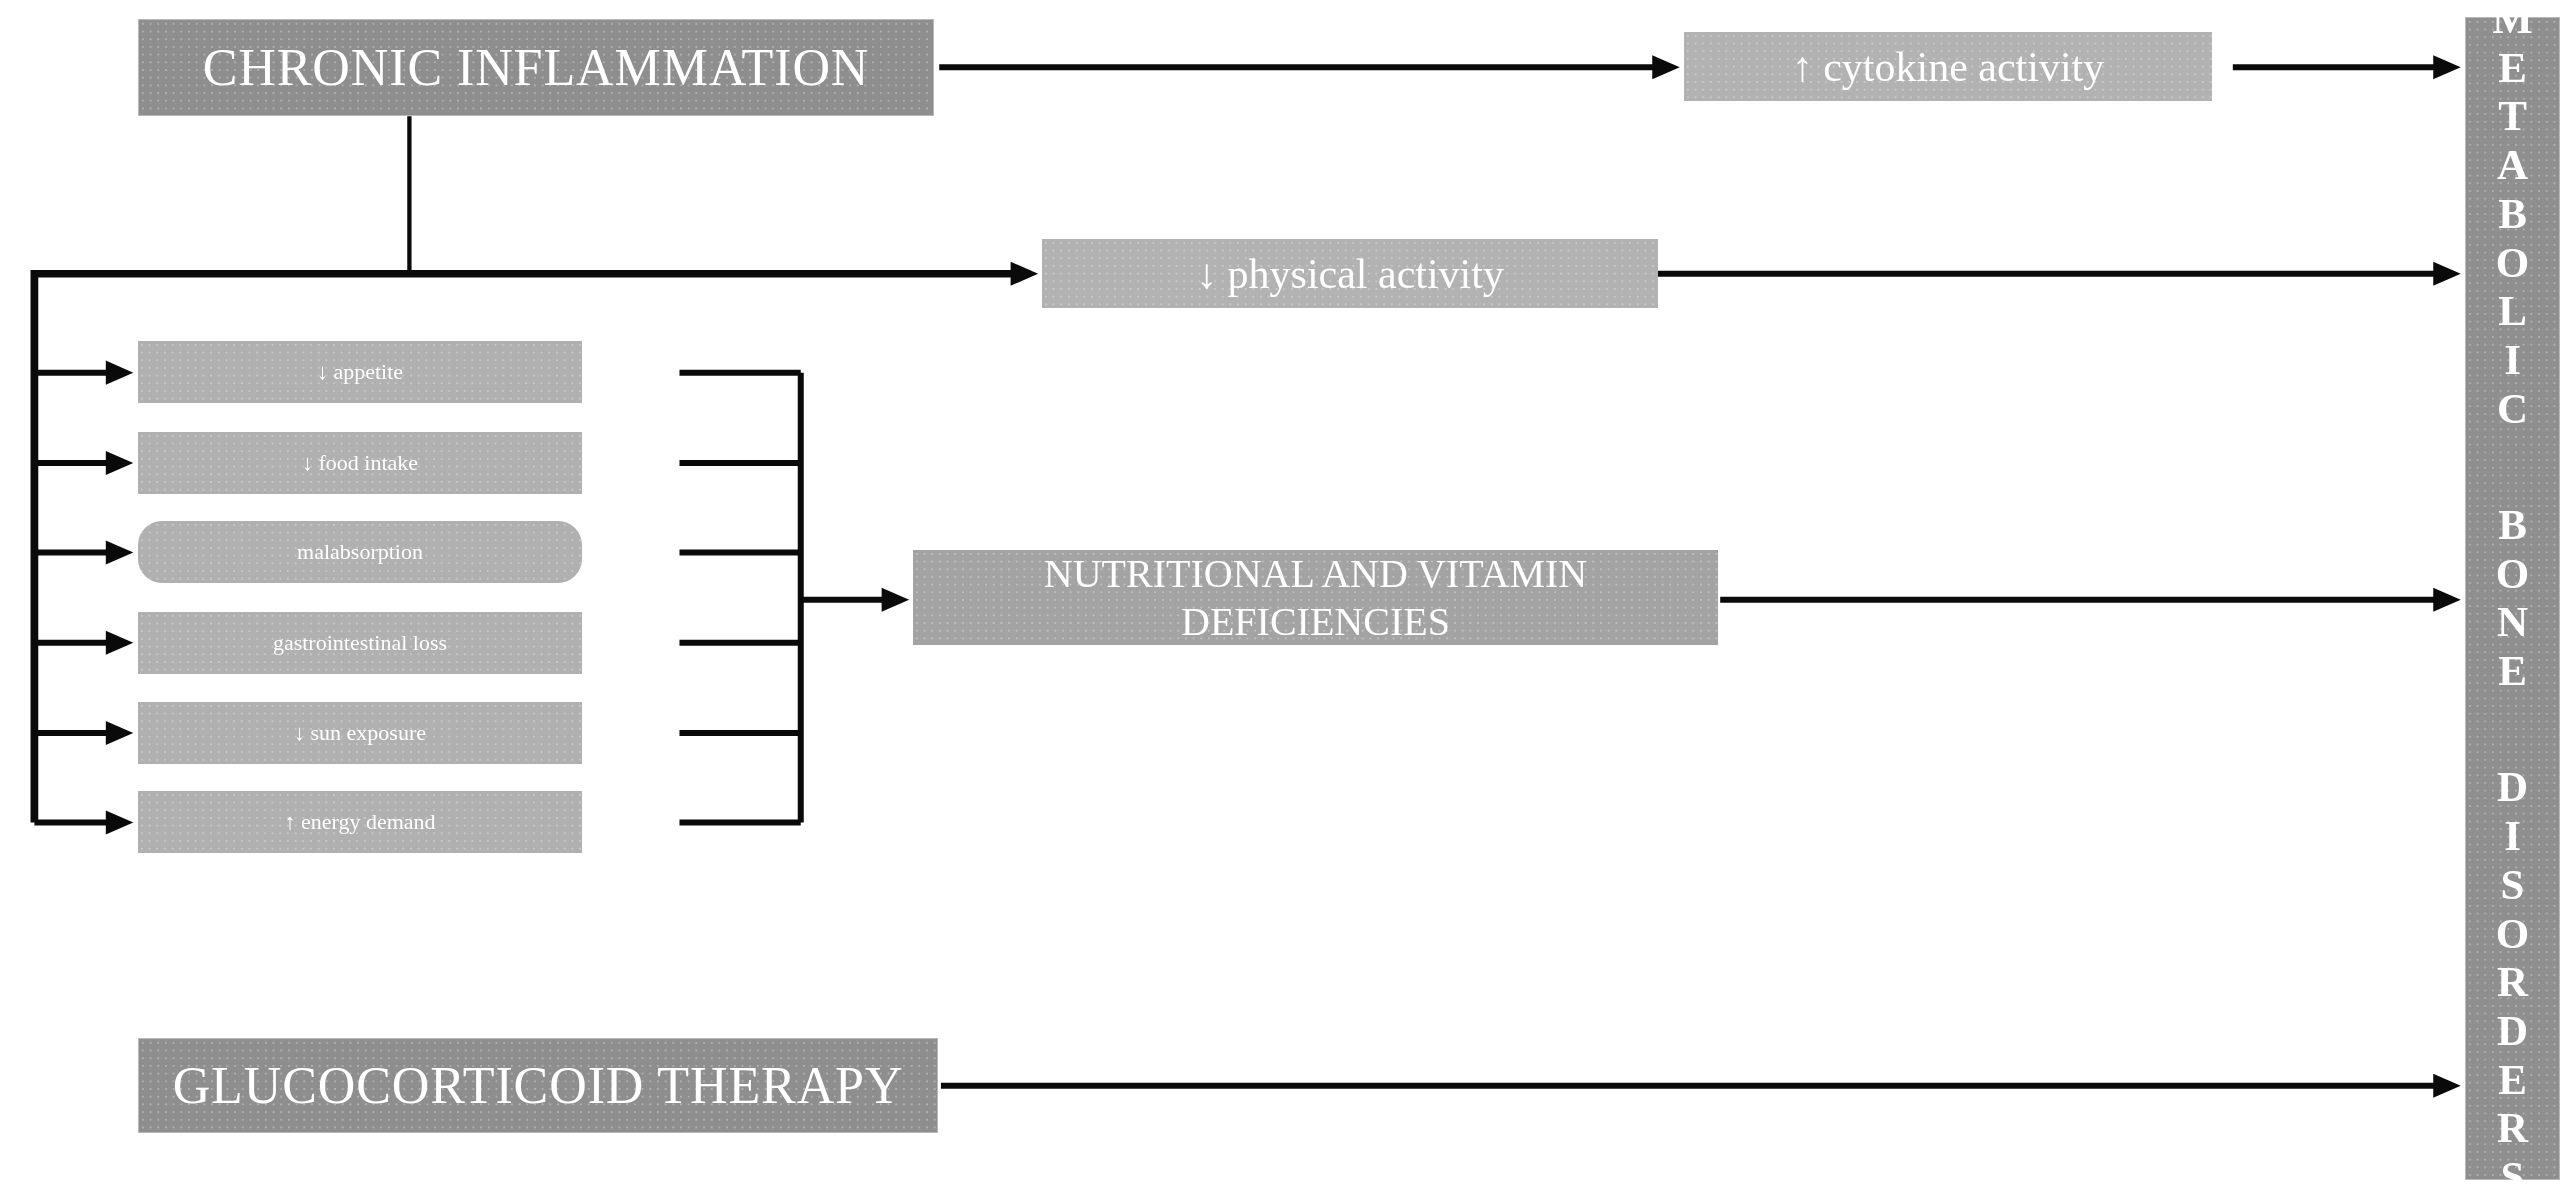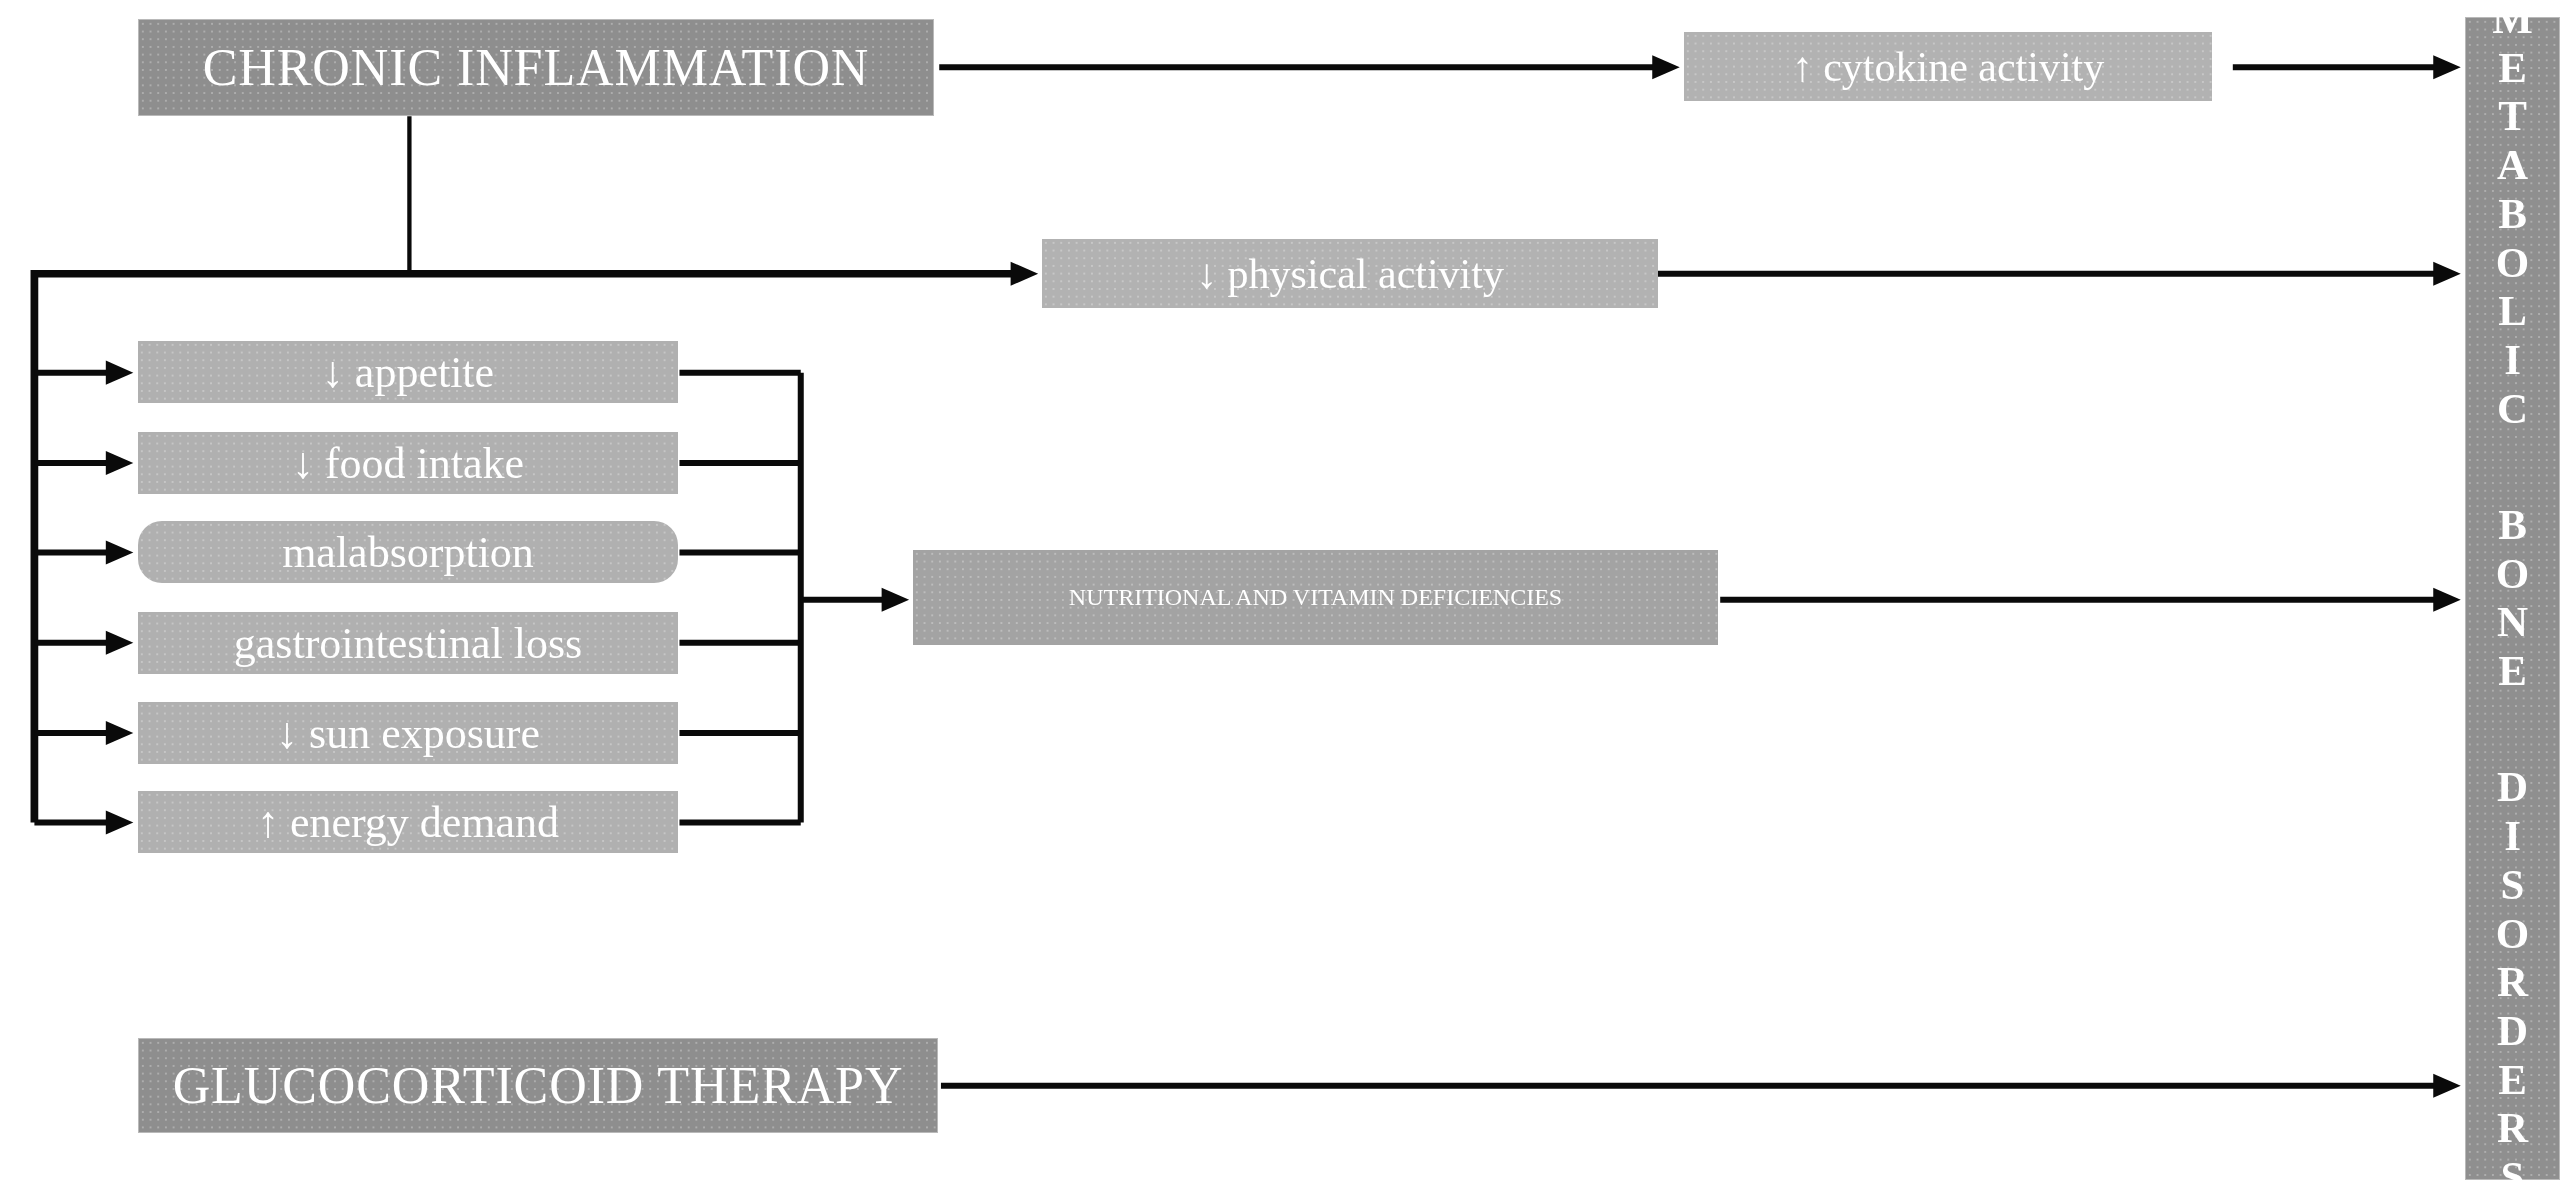--- a/index.html
+++ b/index.html
@@ -27,29 +27,29 @@
     border: 1.7px solid #b9b9b9;
     font-size: 52px;
     letter-spacing: 0.9px;
   }
   .node-light {
     background-color: #b2b2b2;
     font-size: 42px;
   }
   .node-mid {
     background-color: #a3a3a3;
-    font-size: 24px;
+    font-size: 40px;
     line-height: 1.2;
   }
   .factor {
     left: 138px;
-    width: 540px;
+    width: 444px;
     height: 62px;
     background-color: #b0b0b0;
-    font-size: 44px;
+    font-size: 22px;
   }
   .node-chronic       { left: 138px;  top: 19px;   width: 796px; height: 97px; }
   .node-cytokine      { left: 1684px; top: 32px;   width: 528px; height: 69px; }
   .node-physical      { left: 1042px; top: 239px;  width: 616px; height: 69px; }
   .node-nutritional   { left: 913px; top: 550px;  width: 805px; height: 95px; padding: 0 50px; }
   .node-glucocorticoid{ left: 138px;  top: 1038px; width: 800px; height: 95px; }
   .node-bar {
     left: 2465px; top: 17px; width: 95px; height: 1163px;
     background-color: #8f8f8f;
     border: 1.7px solid #b9b9b9;

